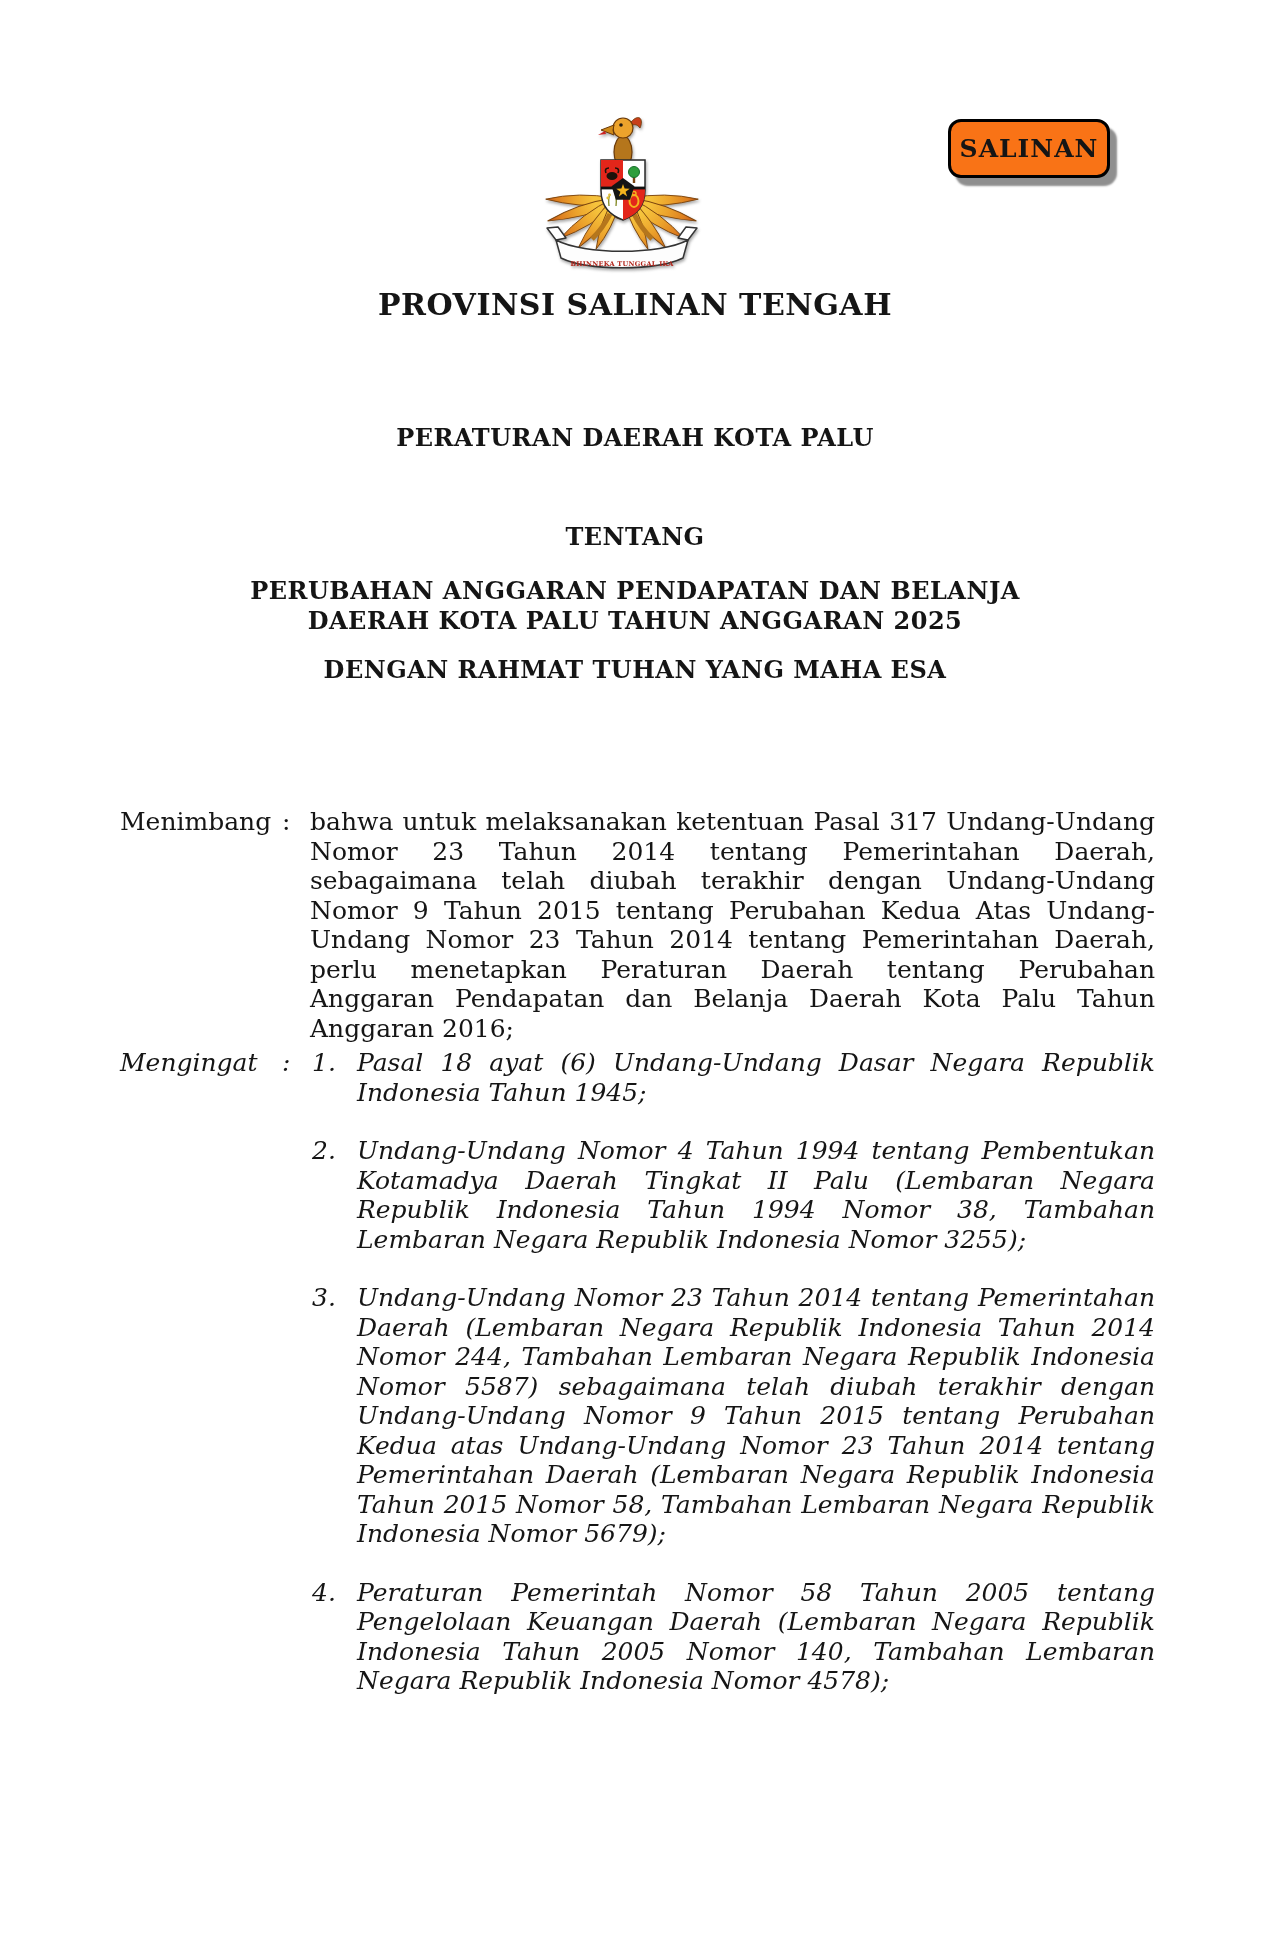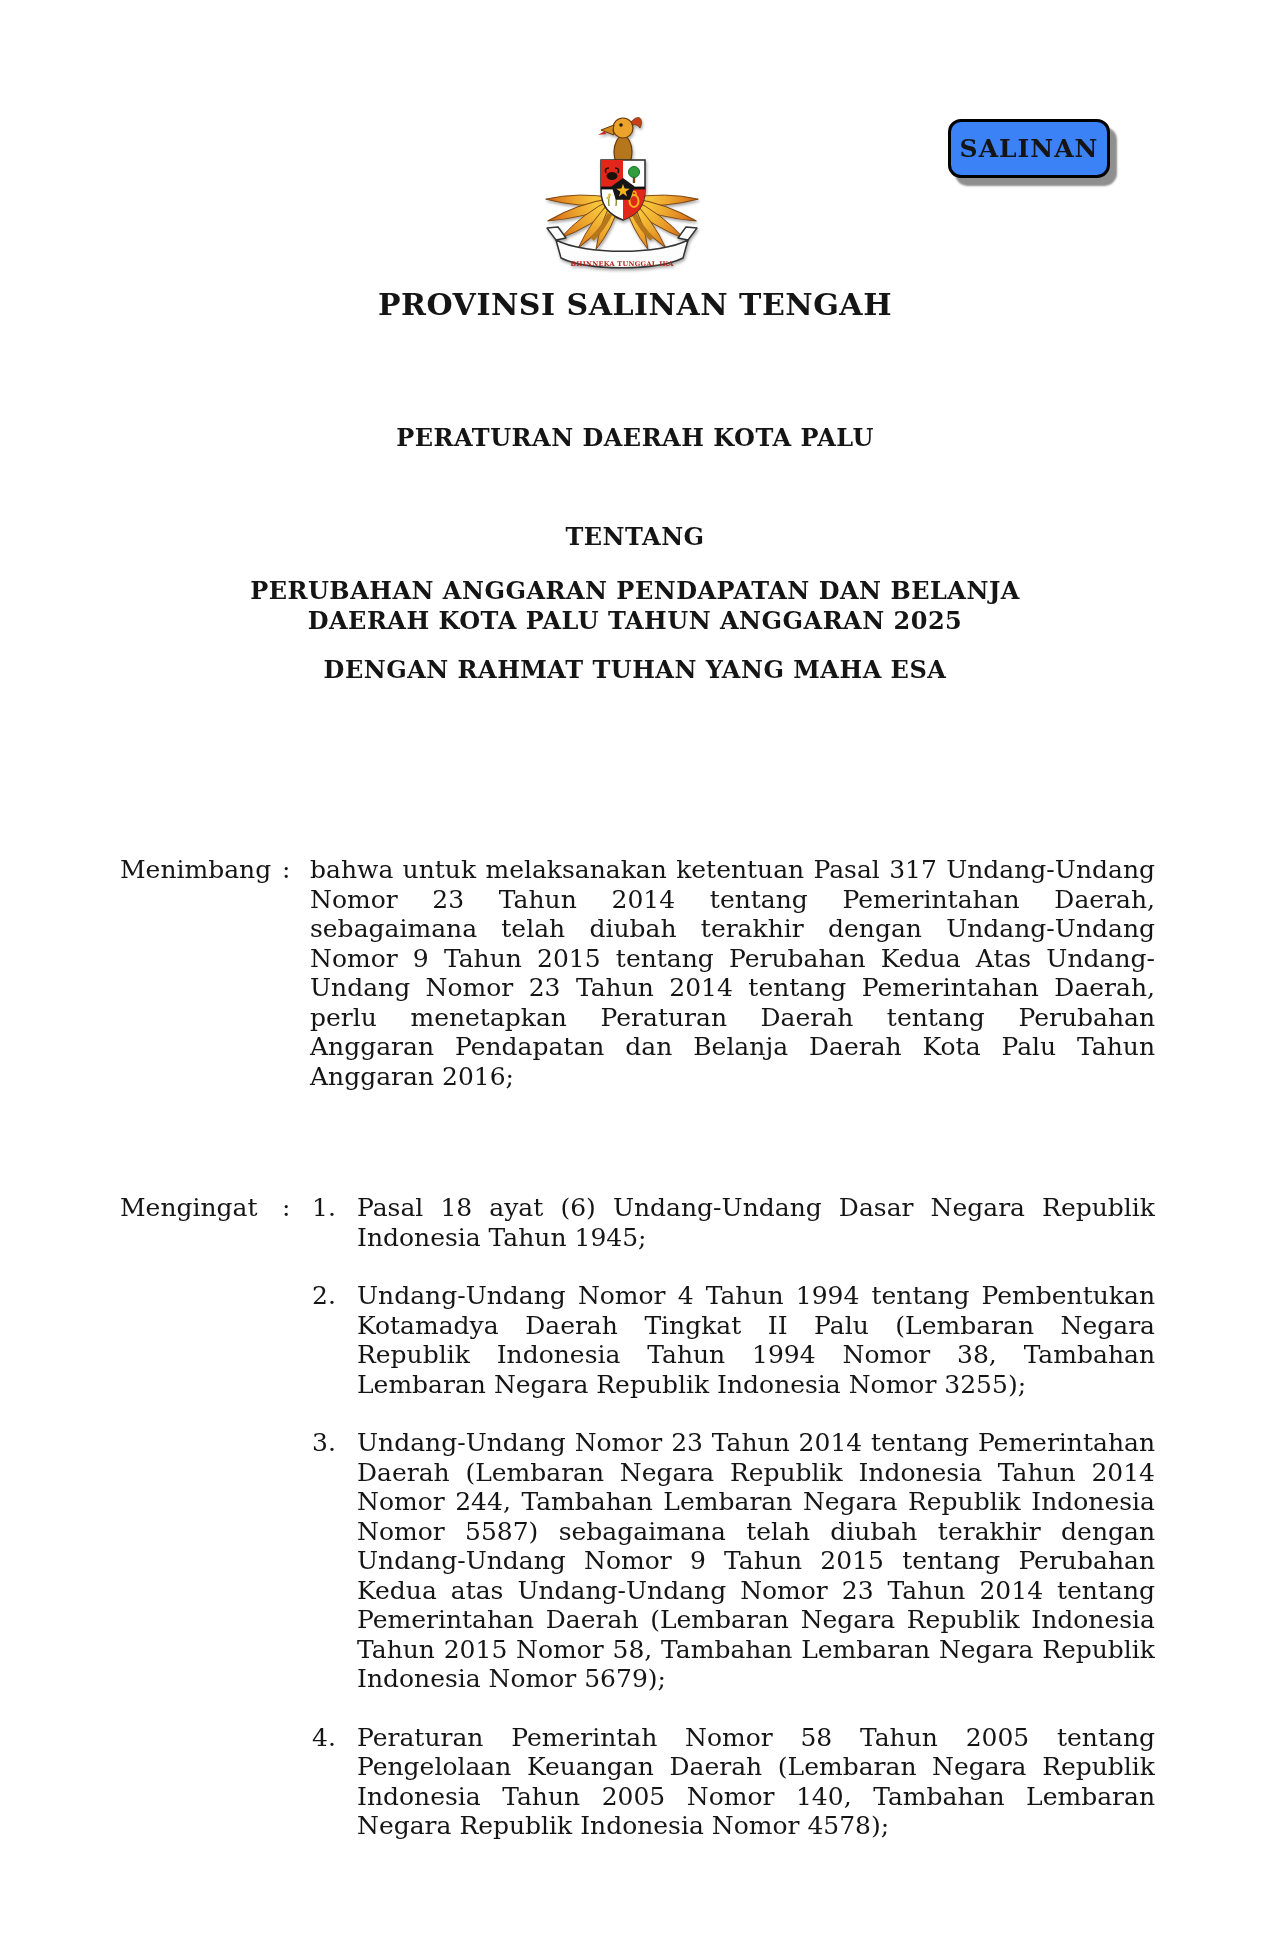--- a/index.html
+++ b/index.html
@@ -10,21 +10,21 @@
     background:#ffffff;
     font-family:"DejaVu Serif","Liberation Serif",serif;
     color:#151515;
     overflow:hidden;
   }
   
   .salinan{
     position:absolute;
     left:948px; top:119px;
     width:156px; height:53px;
-    background:#3b82f6;
+    background:#f97316;
     border:3px solid #000;
     border-radius:13px;
     box-shadow:7px 8px 2px #8f8f8f;
     display:flex; align-items:center; justify-content:center;
   }
   .salinan span{
     font-weight:bold;
     font-size:25px;
     letter-spacing:1px;
   }
@@ -45,24 +45,24 @@
   .docnum{top:424px; font-size:24px; line-height:28px; letter-spacing:0.5px;}
   .tentang{top:515px; font-size:24px; line-height:28px; letter-spacing:0.5px;margin-top:8px;}
   .subject{top:576px; font-size:24px; line-height:30px; letter-spacing:0.5px;}
   .invocation{top:656px; font-size:24px; line-height:28px; letter-spacing:0.5px;text-align:center;}
   .issuer{top:716px; font-size:24px; line-height:28px; letter-spacing:0.5px;}
   
   .clause{
     position:absolute; left:120px; width:1035px;
     display:grid;
     grid-template-columns:162px 28px 1fr;
-    font-size:25px; line-height:29.5px;margin-top:48px;
+    font-size:25px; line-height:29.5px;
   }
   .clause-menimbang{top:807px;}
-  .clause-mengingat{top:1145px;}
+  .clause-mengingat{top:1048px;font-style:italic;}
   .clause .c-label{text-align:left;}
   .clause .c-colon{text-align:left;}
   .clause .c-body{text-align:justify;}
   .law-item{
     display:grid;
     grid-template-columns:47px 1fr;
     margin-bottom:29px;
   }
   .law-item:last-child{margin-bottom:0;}
   .law-item .n{text-align:left;padding-left:2px;}

